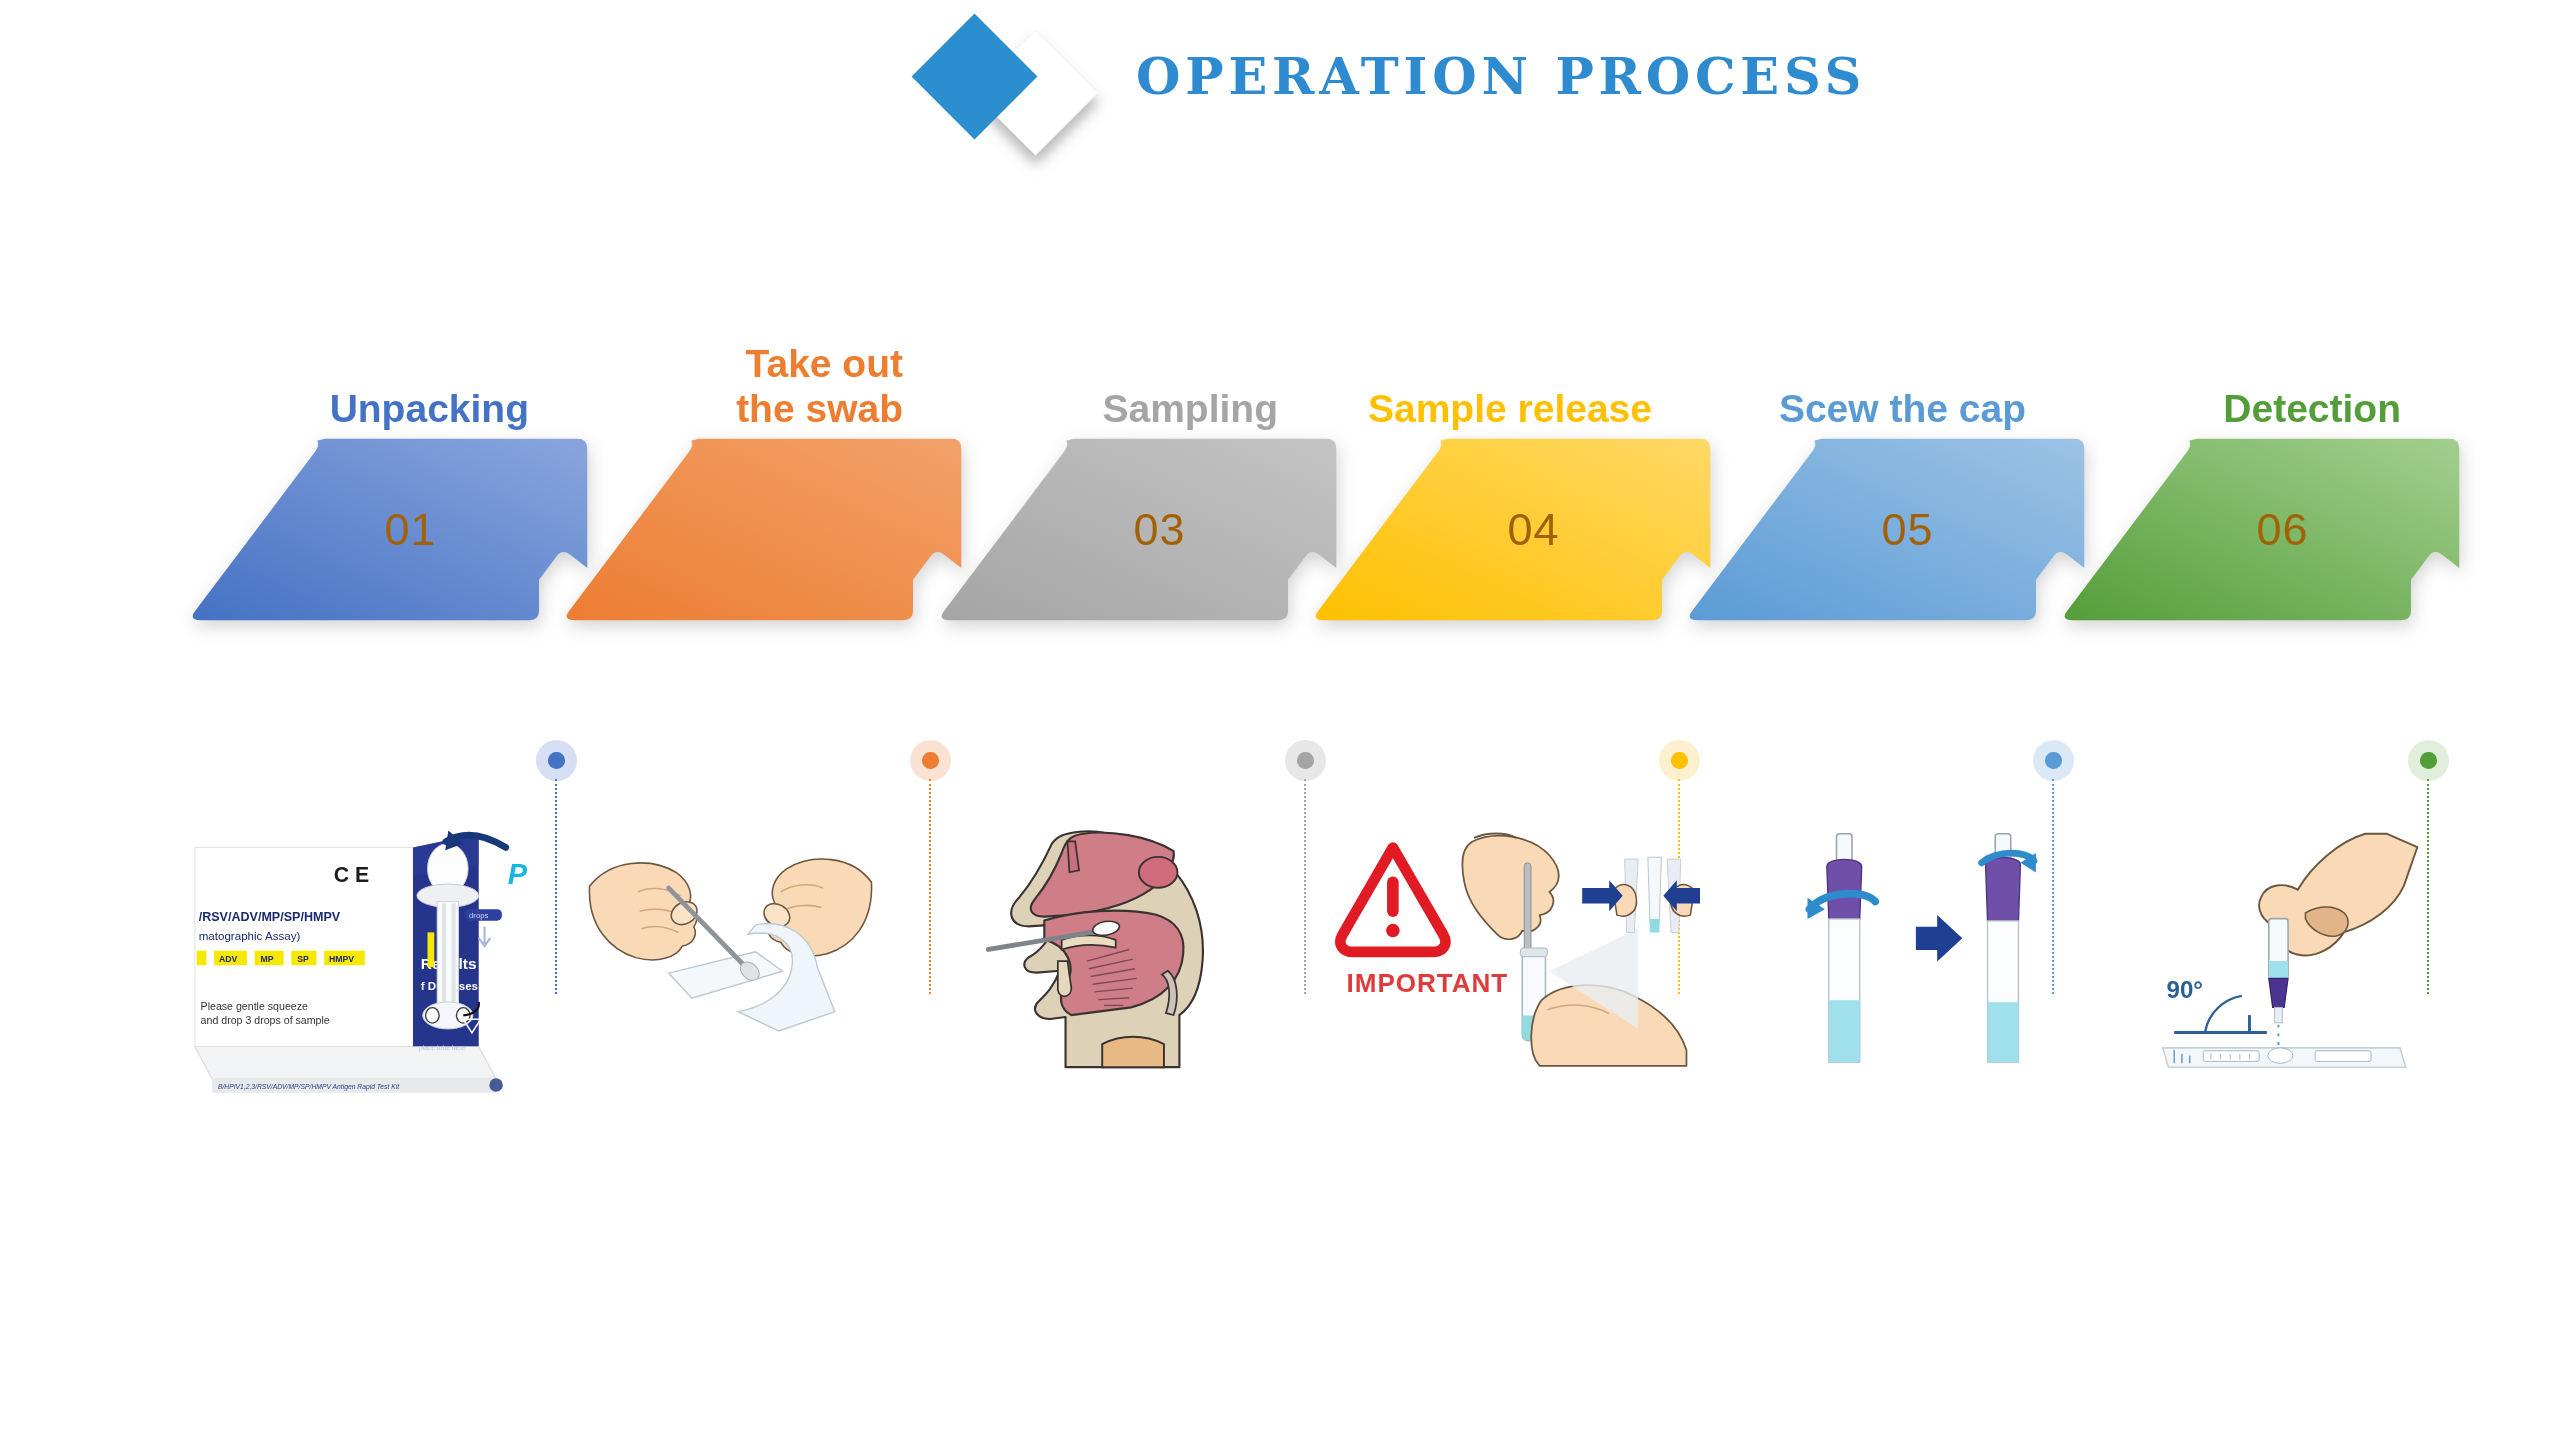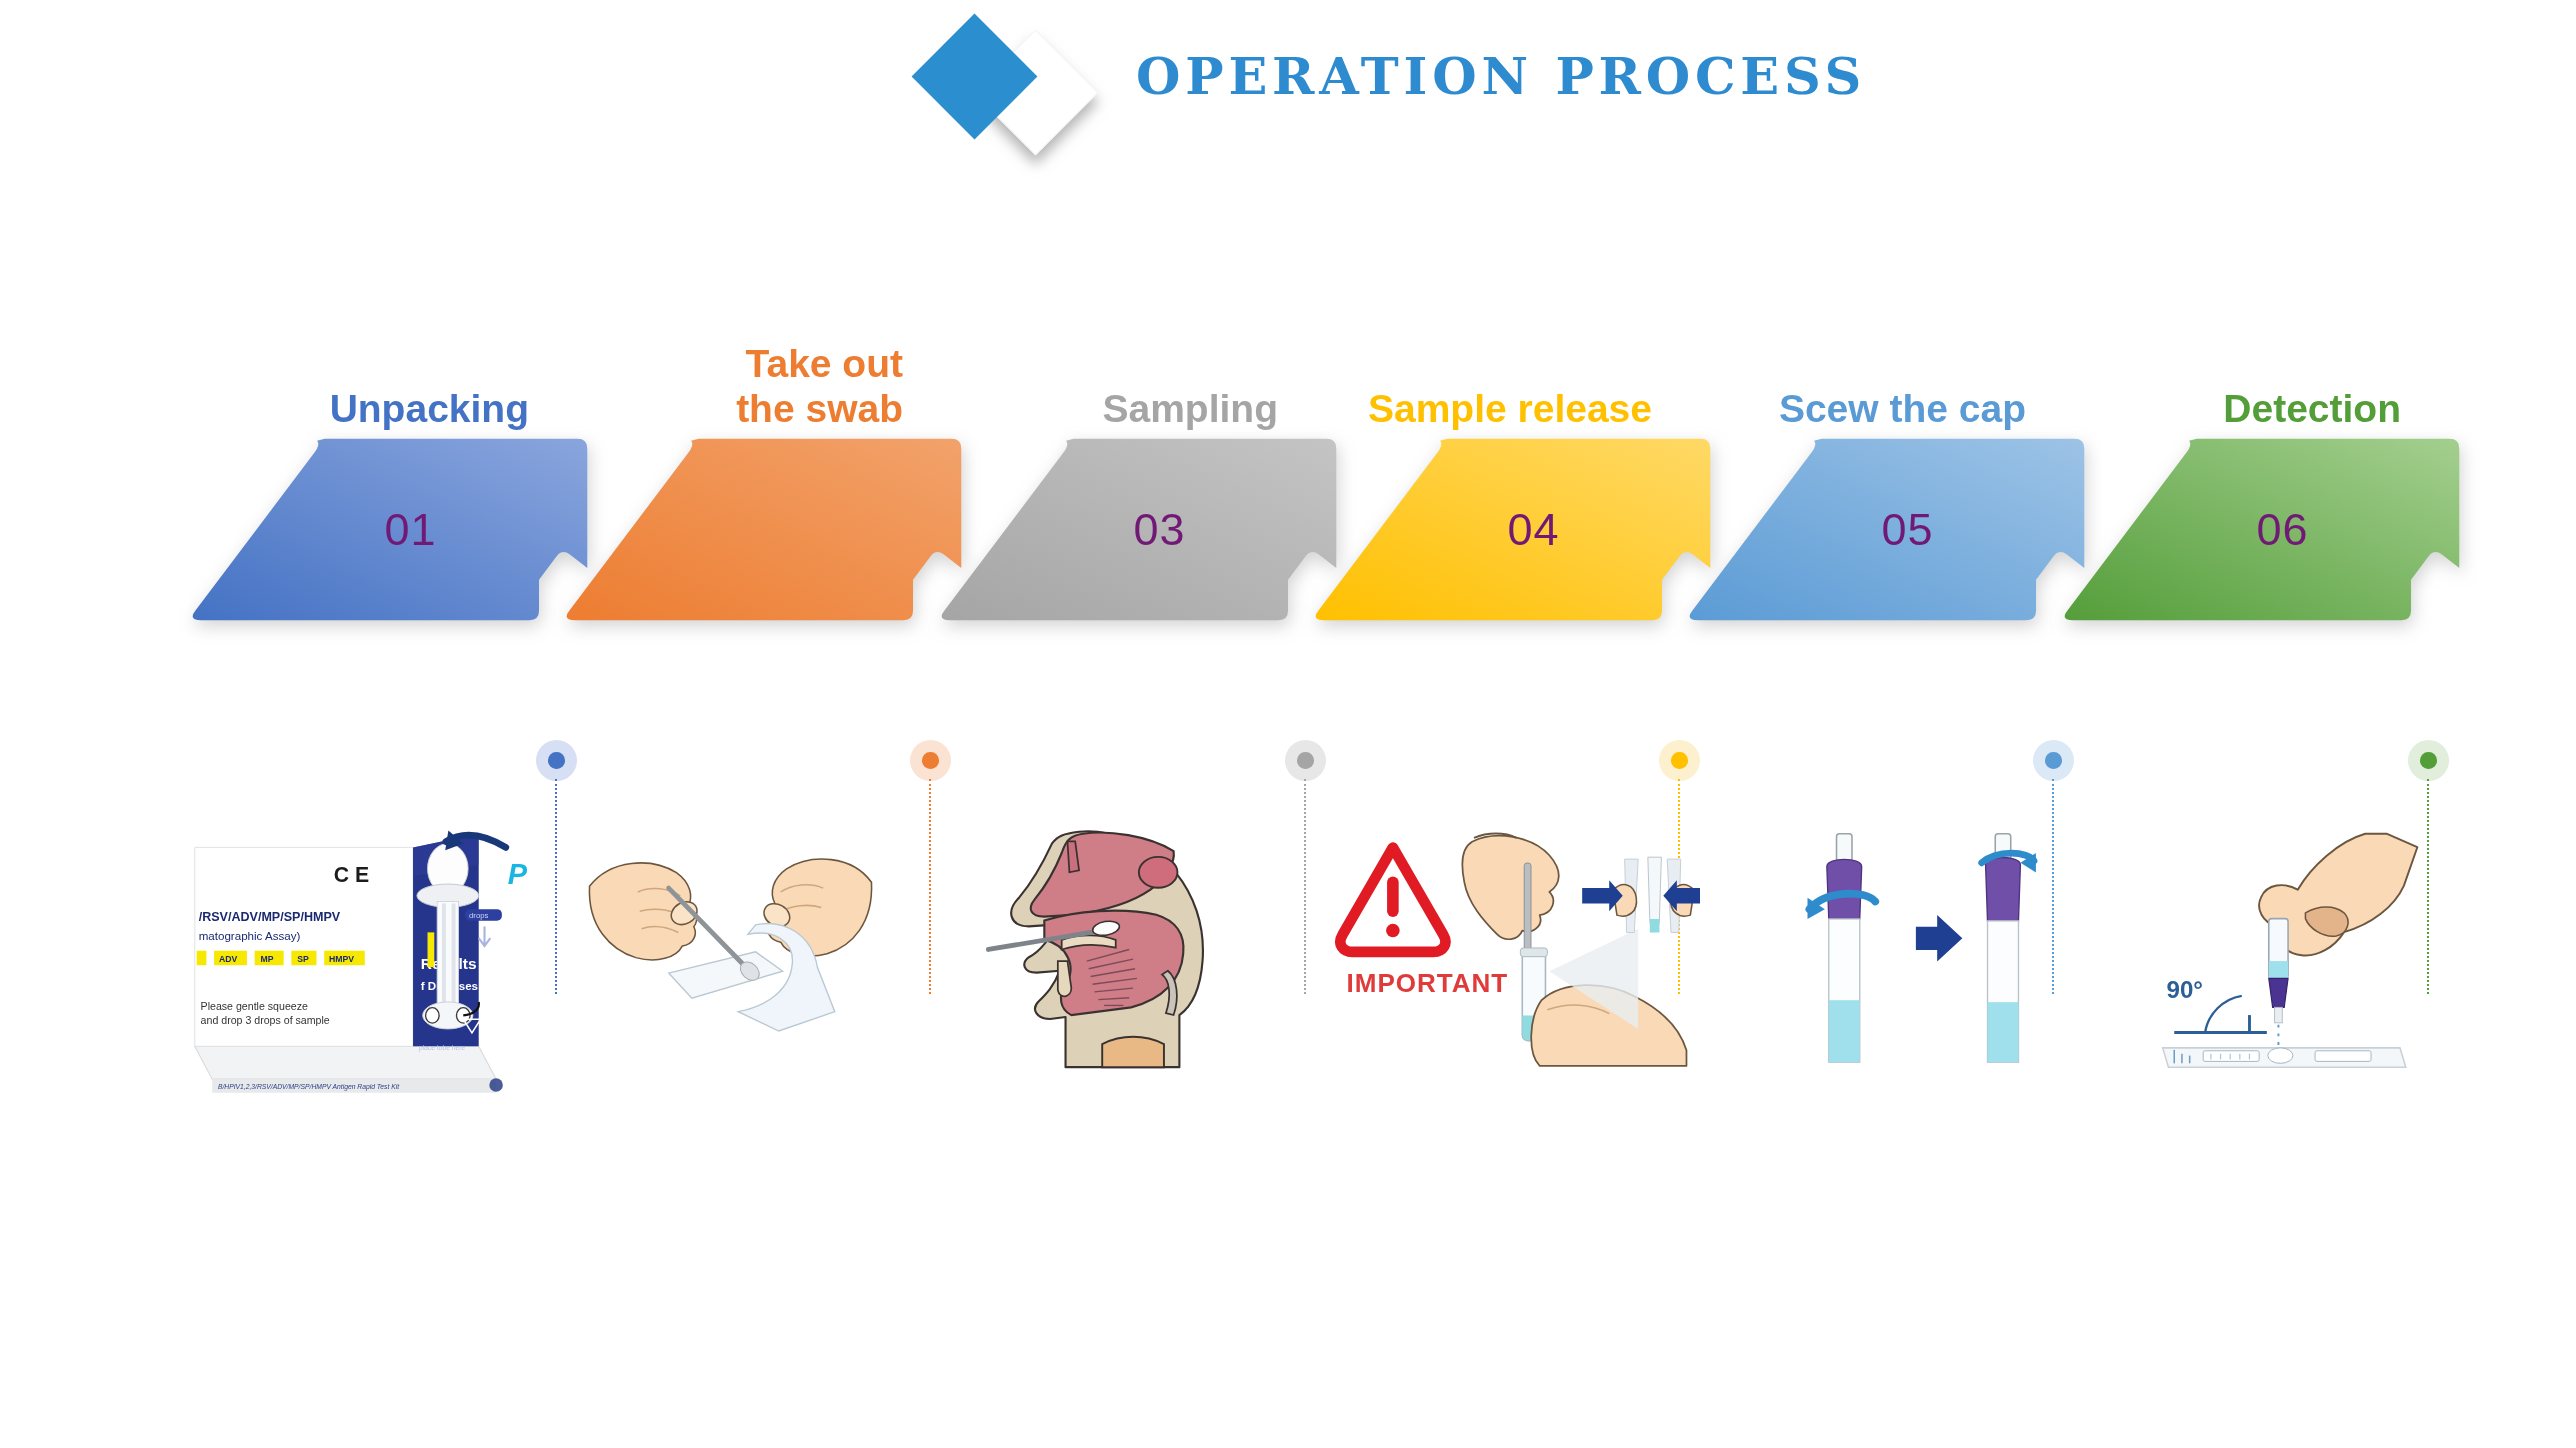--- a/index.html
+++ b/index.html
@@ -49,21 +49,21 @@
   .arrowbox{
     position:absolute; left:0; top:104px;
     width:415px; height:193px;
     filter: drop-shadow(2.9px 6.8px 8.7px rgba(110,110,110,0.30));
   }
   .arrowbox svg{ display:block; width:415px; height:193px; }
   .num{
     position:absolute; top:104px; left:0;
     width:415px; height:193px;
     display:flex; align-items:center; justify-content:center;
-    color:#701a75; font-size:45px; font-weight:400;
+    color:#a16207; font-size:45px; font-weight:400;
     letter-spacing:1px; padding-left:46px;
     pointer-events:none;
   }
 
   
   #figures{ position:absolute; left:0; top:826px; width:2364px; height:319px;padding-left:24px; }
   .figwrap{ position:absolute; top:0; height:319px; }
   .figwrap svg{ display:block; }
 </style>
 </head>

